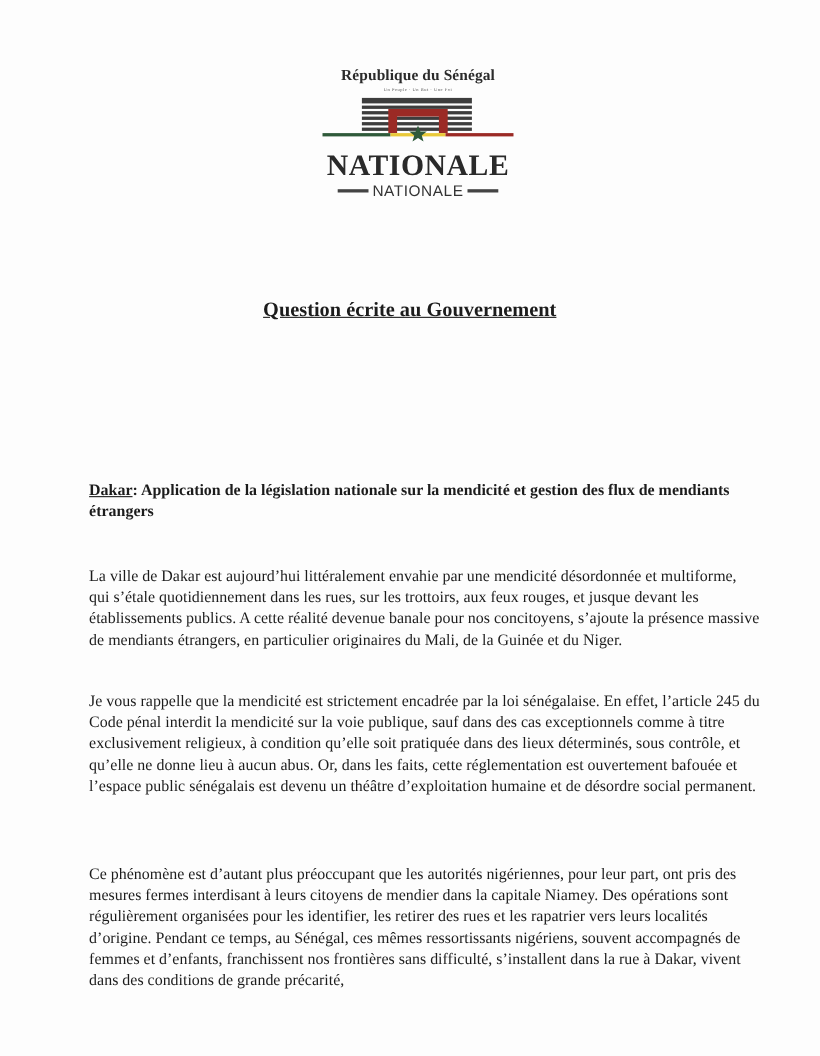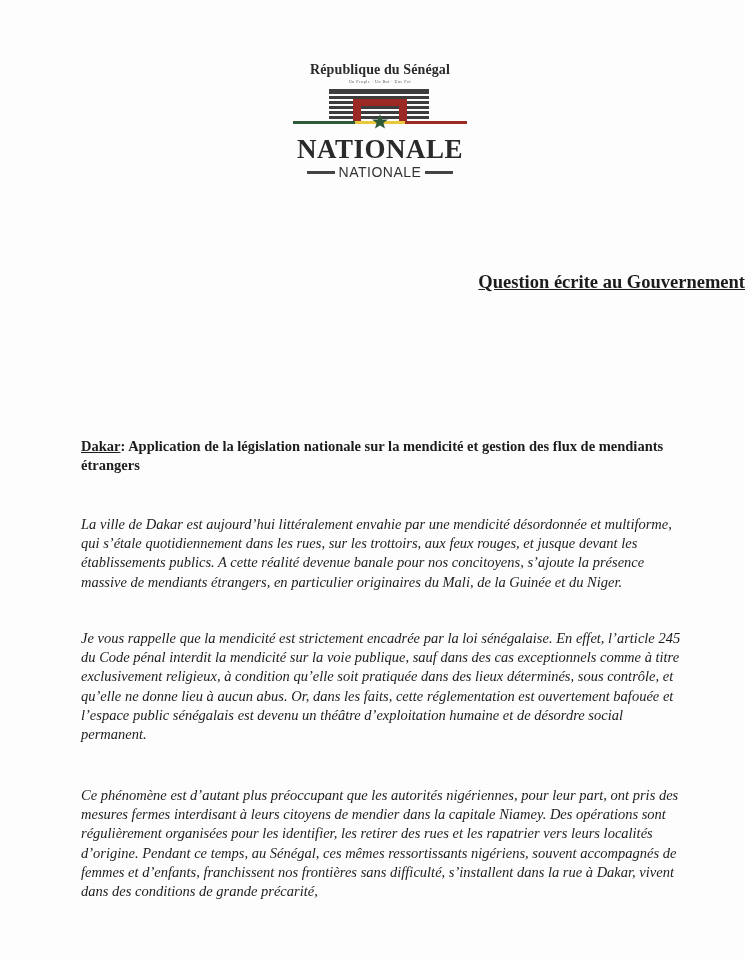--- a/index.html
+++ b/index.html
@@ -5,26 +5,26 @@
   html, body { margin: 0; padding: 0; background: #ffffff; }
   body { width: 745px; height: 960px; position: relative; overflow: hidden; font-family: "Liberation Serif", "DejaVu Serif", serif; color: #1c1c1c; }
   .page { position: absolute; inset: 0; background: #fdfdfd; }
   .logo { position: absolute; left: 290px; top: 62px; width: 180px; text-align: center; }
   .logo .rep { font-size: 14px; font-weight: bold; color: #2b2b2b; letter-spacing: 0.1px; }
   .logo .motto { font-size: 4px; color: #555; margin-top: 1px; letter-spacing: 0.5px; }
   .building { position: relative; width: 174px; height: 42px; margin: 3px auto 0; }
   .title1 { font-size: 27px; font-weight: bold; color: #2a2a2a; letter-spacing: 0.5px; margin-top: 2px; line-height: 28px; }
   .title2 { display: flex; align-items: center; justify-content: center; gap: 4px; font-family: "Liberation Sans", "DejaVu Sans", sans-serif; font-size: 14px; color: #333; line-height: 18px; letter-spacing: 0.5px; }
   .title2 .bar { display: inline-block; width: 28px; height: 3px; background: #444; }
-  .doc-title { position: absolute; top: 272px; left: 0; width: 745px; text-align: right; font-size: 18.5px; font-weight: bold; }
+  .doc-title { position: absolute; top: 272px; left: 0; width: 745px; text-align: center; font-size: 18.5px; font-weight: bold; }
   .doc-title span { text-decoration: underline; }
   .attention { position: absolute; top: 364px; left: 81px; font-size: 14.5px; }
   .objet { position: absolute; top: 437px; left: 81px; width: 600px; font-size: 14.5px; font-weight: bold; line-height: 19px; }
   .objet .label { text-decoration: underline; }
-  .para { position: absolute; left: 81px; width: 610px; font-size: 14.5px; line-height: 19.2px; margin: 0; font-style: italic; }
+  .para { position: absolute; left: 81px; width: 610px; font-size: 14.5px; line-height: 19.2px; margin: 0; }
   .p1 { top: 515px; }
   .p2 { top: 629px; }
   .p3 { top: 786px; }
 </style>
 </head>
 <body>
 
 <div class="page">
 
   <div class="logo">

